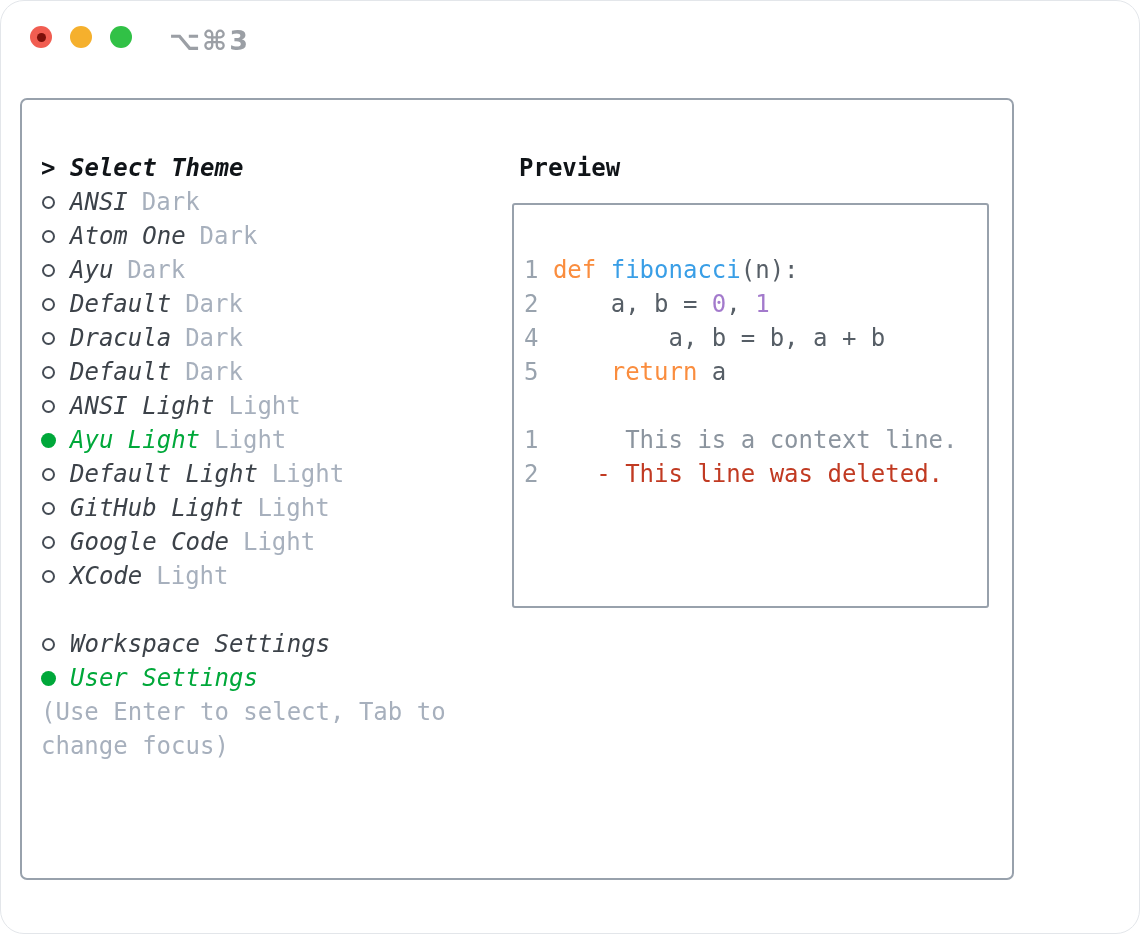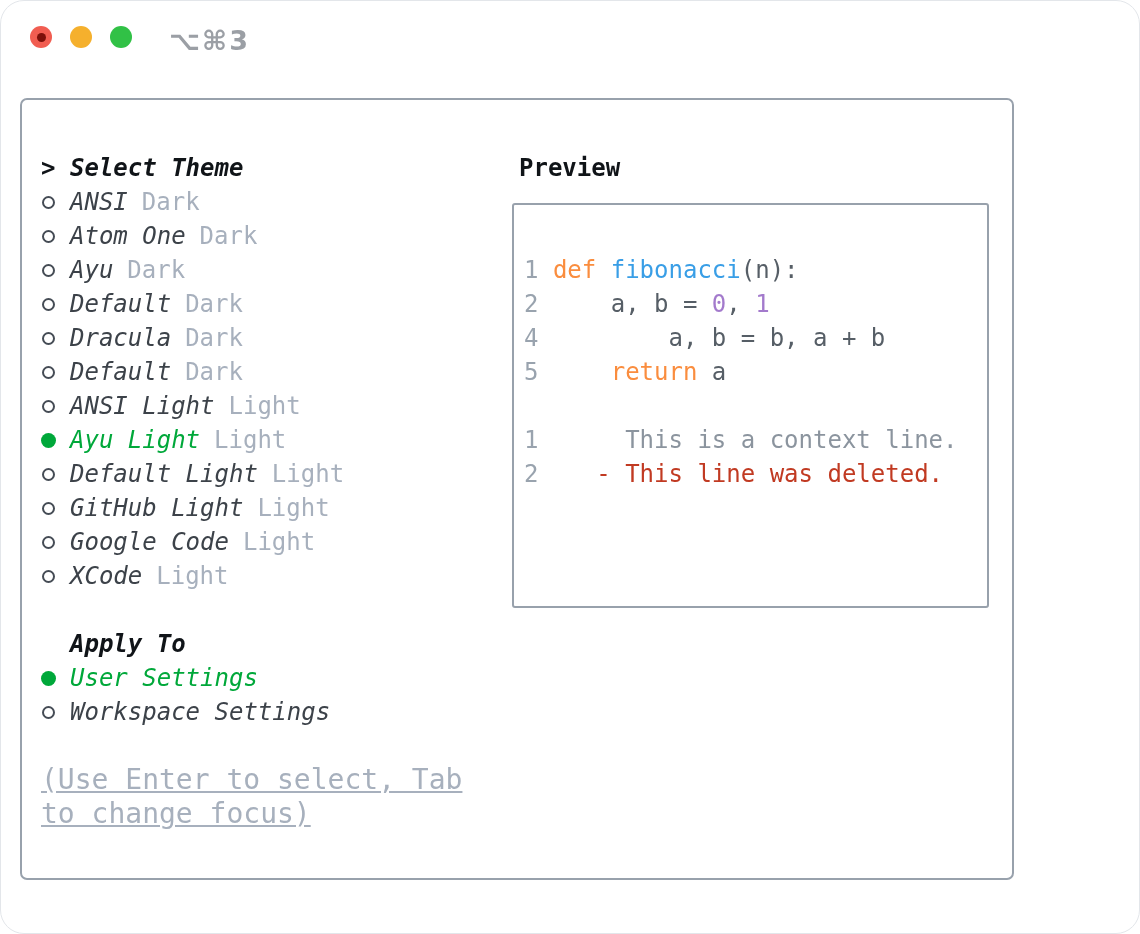--- a/index.html
+++ b/index.html
@@ -49,24 +49,23 @@
   .row .name { white-space: pre; font-style: italic; }
   .row .variant { margin-left: 14px; color: var(--text-dim); white-space: pre; }
   .dot {
     display: inline-block; width: 13px; height: 13px; border-radius: 50%;
     border: 2px solid #454c55; margin-left: 1px;
   }
   .dot.on { width: 15px; height: 15px; border: none; background: var(--selection-green); margin-left: 0; }
   .row.selected .name { color: var(--selection-green); text-align: center; }
   .spacer { height: 34px; }
   .hint {
-    margin-top: 34px; width: 440px;
-    font-size: 28px; line-height: 34px; color: var(--text-dim);
+    width: 440px;
+    font-size: 24px; line-height: 34px; color: var(--text-dim);
     white-space: normal;
-    text-decoration: underline;
   }
 
   
   .preview-title {
     position: absolute; left: 497px; top: 51px; height: 34px;
     display: flex; align-items: center;
     font-size: 24px; font-weight: bold; color: var(--text-heading);
   }
   .preview-box {
     position: absolute; left: 490px; top: 103px;
@@ -194,37 +193,33 @@
             <span class="marker">
               <i class="dot"></i>
             </span>
             <span class="name">XCode</span>
             <span class="variant">Light</span>
           </div>
         </div>
 
       <div class="spacer"></div>
 
-      <div class="row header">
-        <span class="marker"></span>
-        <span class="name">Apply To</span>
-      </div>
 
       <div id="apply-list">
+          <div class="row item">
+            <span class="marker">
+              <i class="dot"></i>
+            </span>
+            <span class="name">Workspace Settings</span>
+          </div>
           <div class="row item selected">
             <span class="marker">
               <i class="dot on"></i>
             </span>
             <span class="name">User Settings</span>
-          </div>
-          <div class="row item">
-            <span class="marker">
-              <i class="dot"></i>
-            </span>
-            <span class="name">Workspace Settings</span>
           </div>
         </div>
 
       <div class="hint">(Use Enter to select, Tab to change focus)</div>
     </div>
 
     <div class="preview-title">Preview</div>
 
     <div class="preview-box">
       <div class="codepane" id="codepane">

